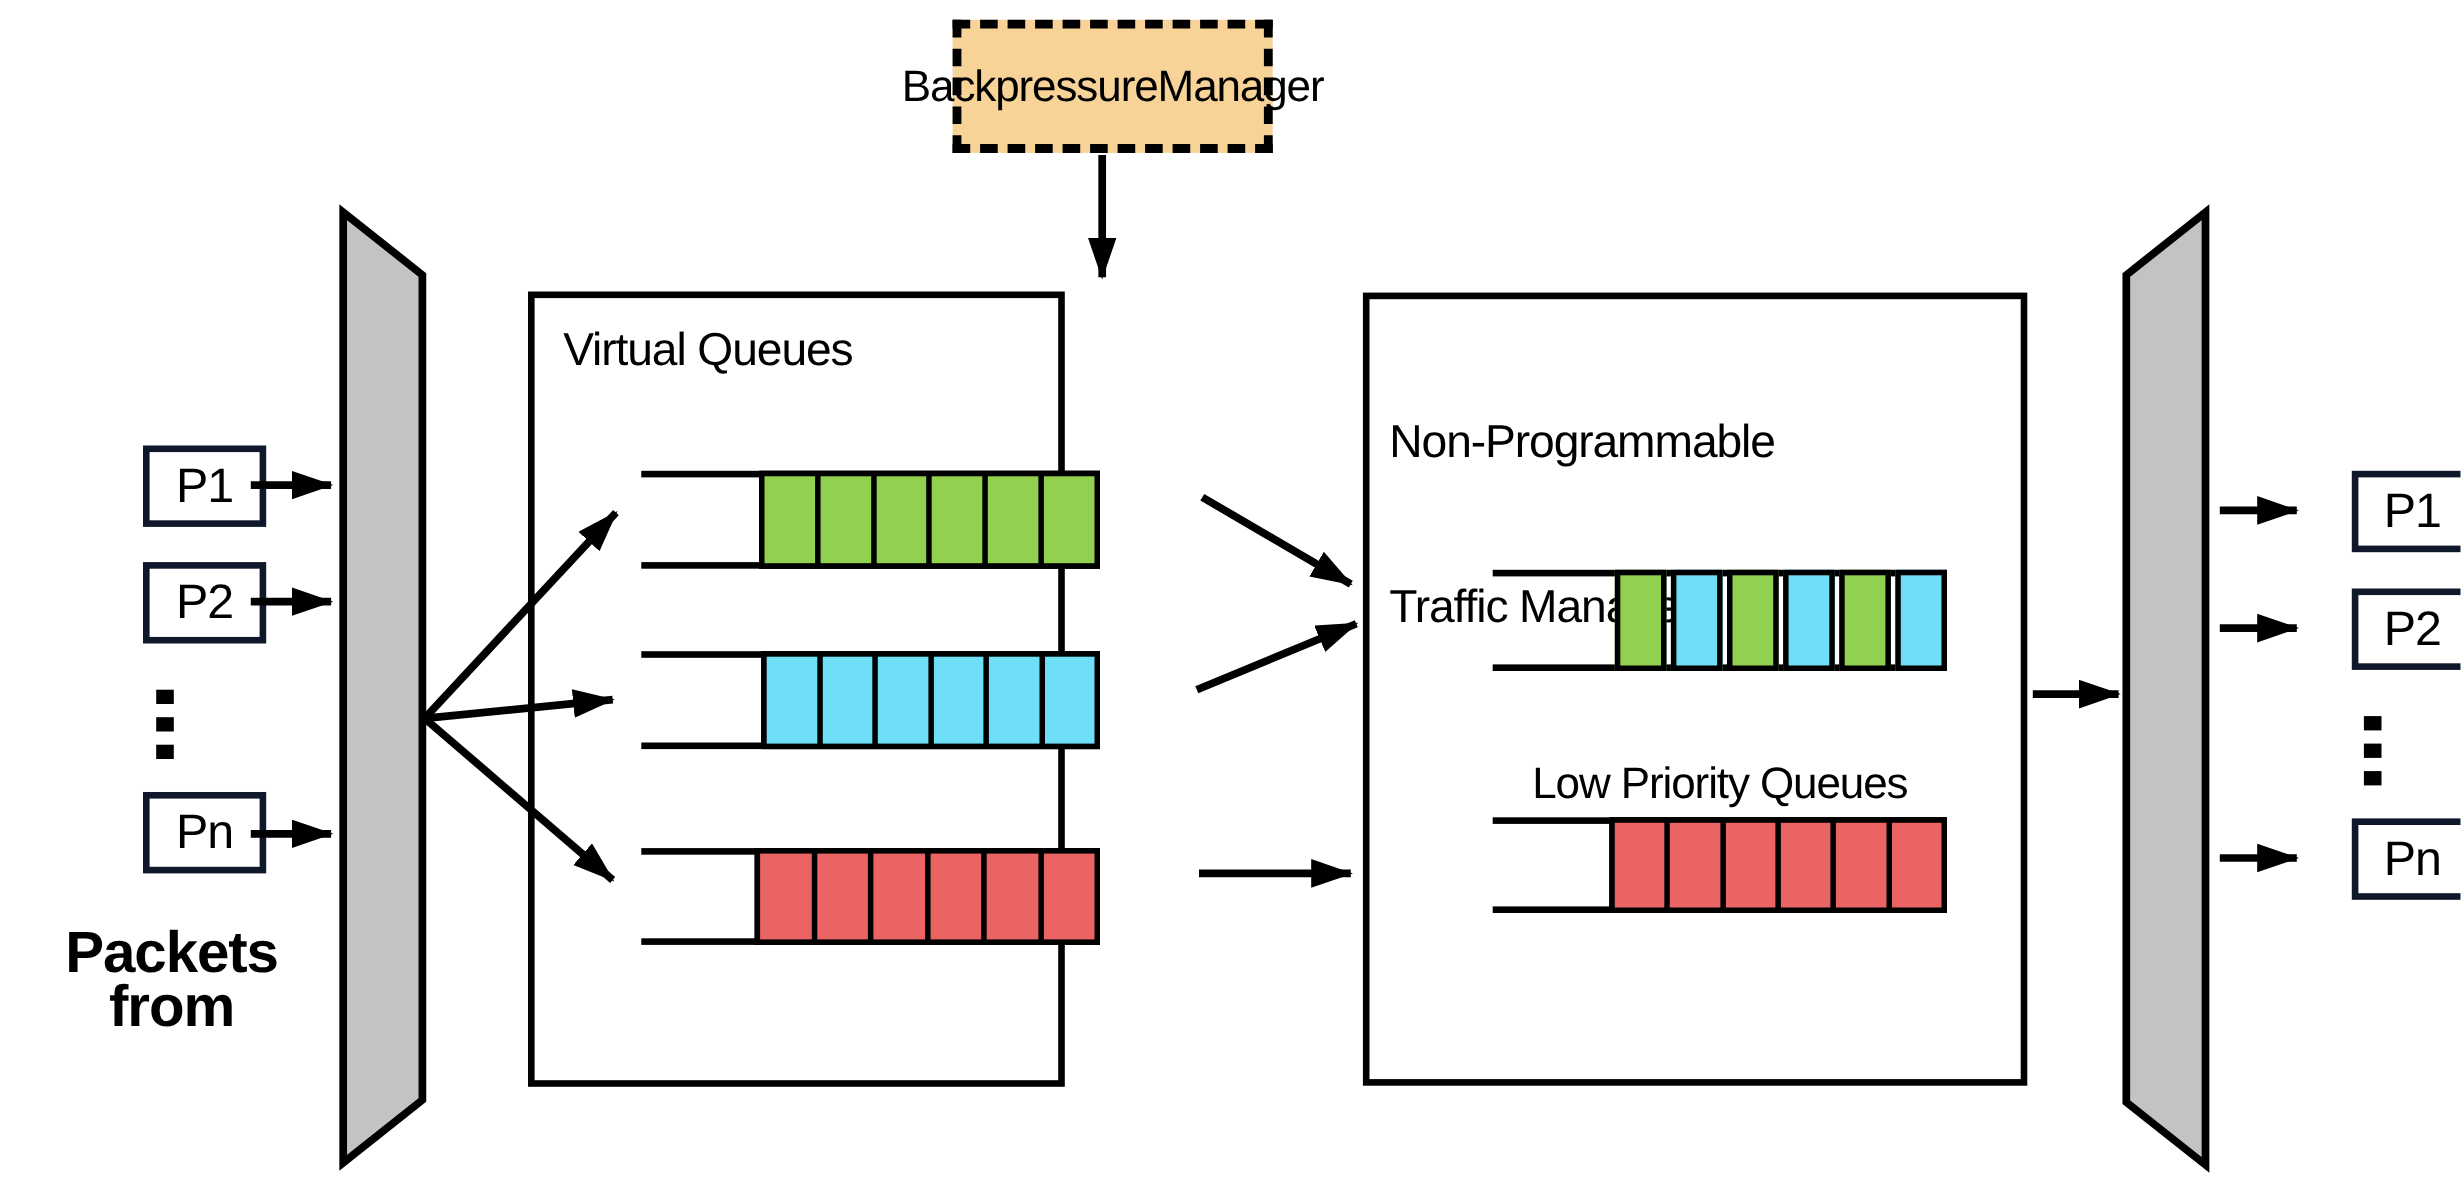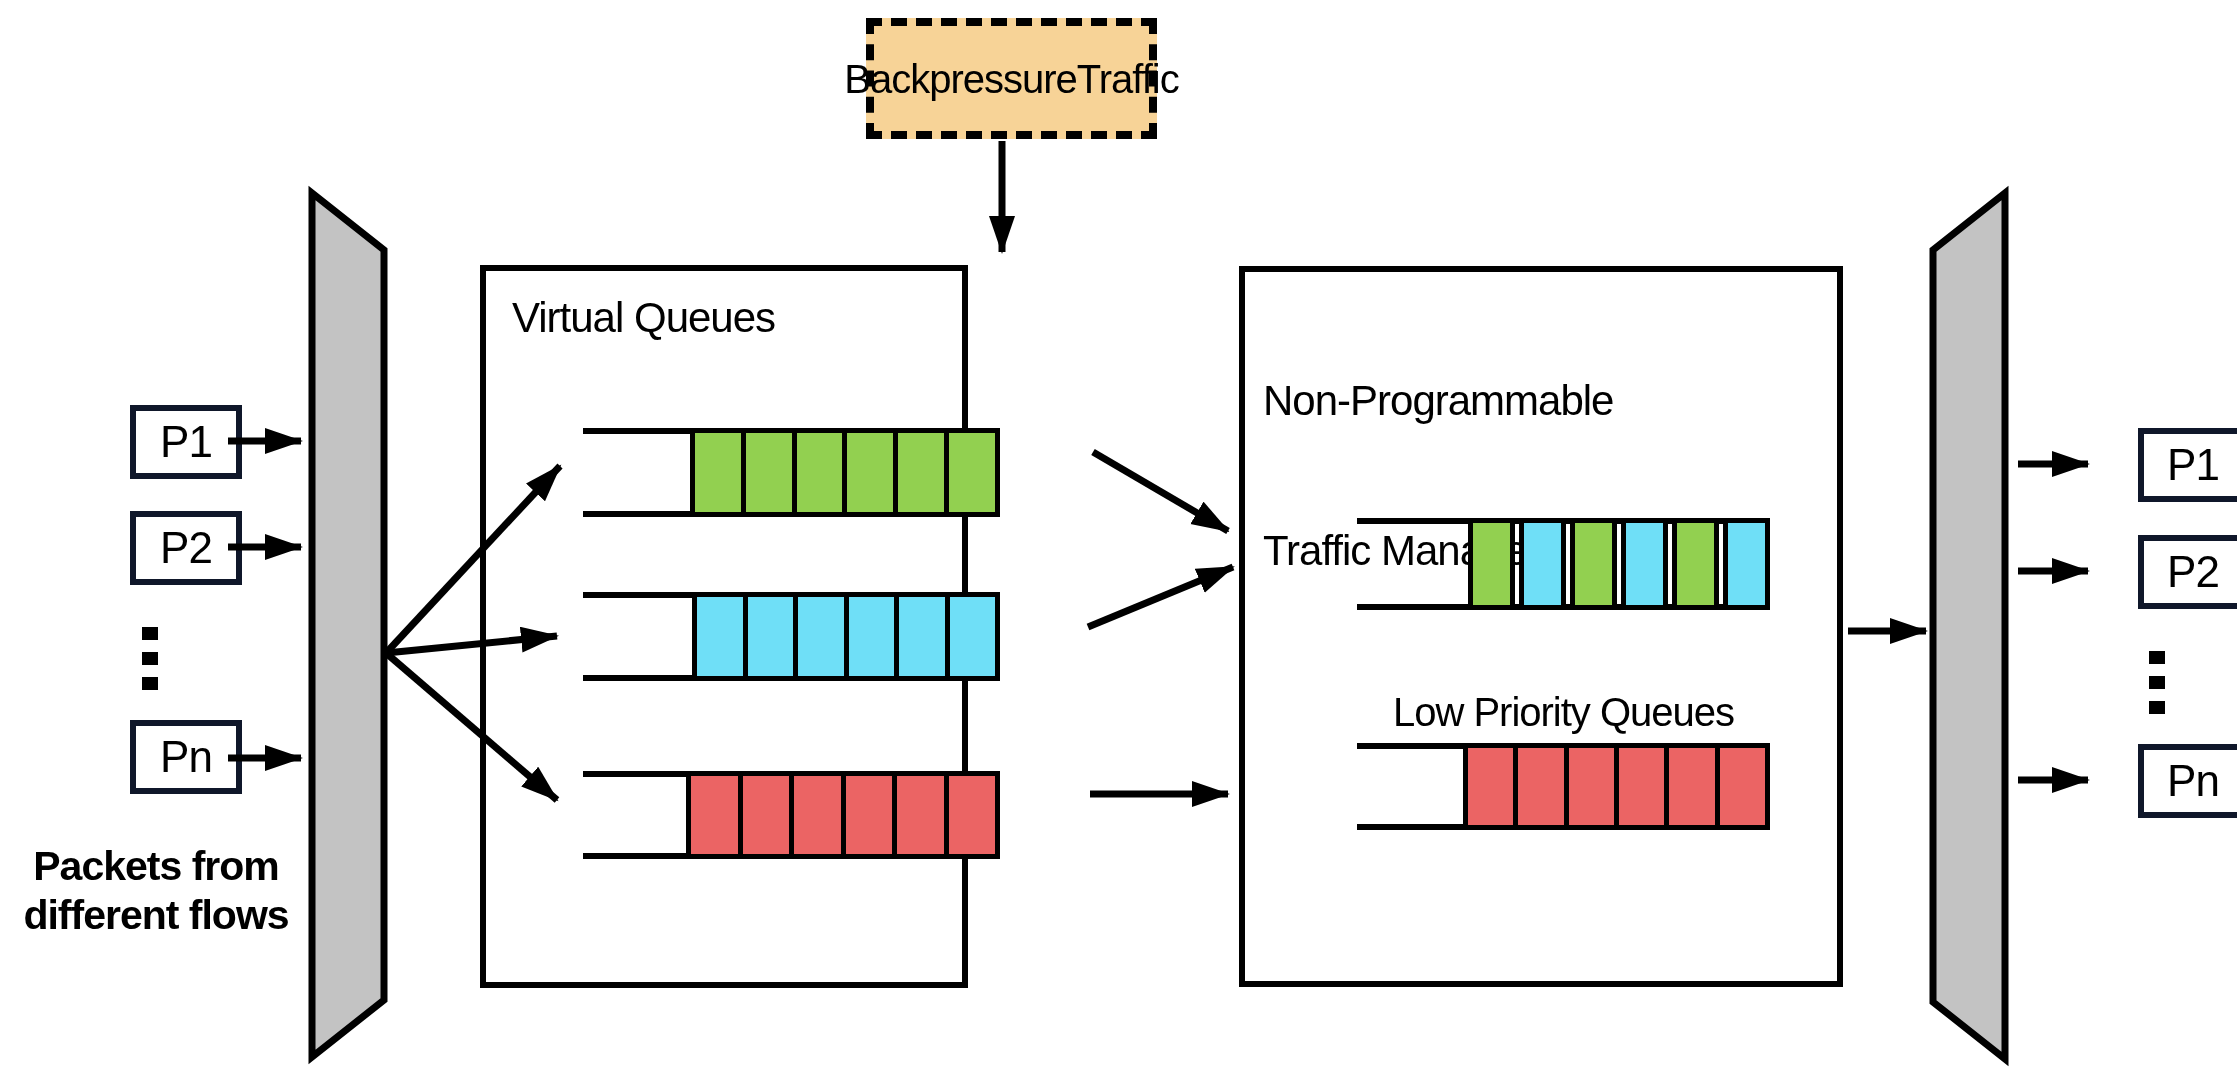--- a/index.html
+++ b/index.html
@@ -34,21 +34,21 @@
   .pbox-left{left:94px; width:112px; height:74px;}
   .pbox-right{left:2102px; width:110px; height:74px;}
 
   
   .vdots{display:flex; flex-direction:column; gap:12px;}
   .vdots span{display:block; width:16px; height:13px; background:#000;}
 
   
   #left-caption{
     left:6px; top:842px; width:300px; text-align:center;
-    font-weight:bold; font-size:41px; line-height:49px; letter-spacing:-1px;
+    font-weight:bold; font-size:53px; line-height:49px; letter-spacing:-1px;
   }
 
   
   .queue{
     position:absolute;
     border-top:6px solid #000; border-bottom:6px solid #000;
   }
   .cells{
     position:absolute; top:-6px; bottom:-6px; right:0;
     display:flex; gap:5px; background:#000; border:5px solid #000;
@@ -71,41 +71,40 @@
 
   svg{position:absolute; left:0; top:0; pointer-events:none;}
 </style>
 </head>
 <body>
 
 <div id="canvas">
 
   <div id="backpressure" class="abs">
     <div>Backpressure</div>
-    <div>Traffic</div>
+    <div>Manager</div>
   </div>
 
   <div class="abs pbox pbox-left" style="top:405px;">
     <span>P1</span>
   </div>
   <div class="abs pbox pbox-left" style="top:511px;">
     <span>P2</span>
   </div>
   <div class="abs vdots" style="left:142px; top:627px;">
     <span></span>
       <span></span>
       <span></span>
   </div>
   <div class="abs pbox pbox-left" style="top:720px;">
     <span>Pn</span>
   </div>
 
   <div id="left-caption" class="abs">
     <div>Packets from</div>
-    <div>different flows</div>
   </div>
 
   <div class="abs outline-box" style="left:480px; top:265px; width:488px; height:723px;">
     <div class="abs box-title" style="left:26px; top:22px;">Virtual Queues</div>
 
     <div class="queue" style="left:97px; top:157px; width:417px; height:77px;">
       <div class="cells" style="width:300px;">
           <div class="cell" style="background: var(--green);"></div>
           <div class="cell" style="background: var(--green);"></div>
           <div class="cell" style="background: var(--green);"></div>

